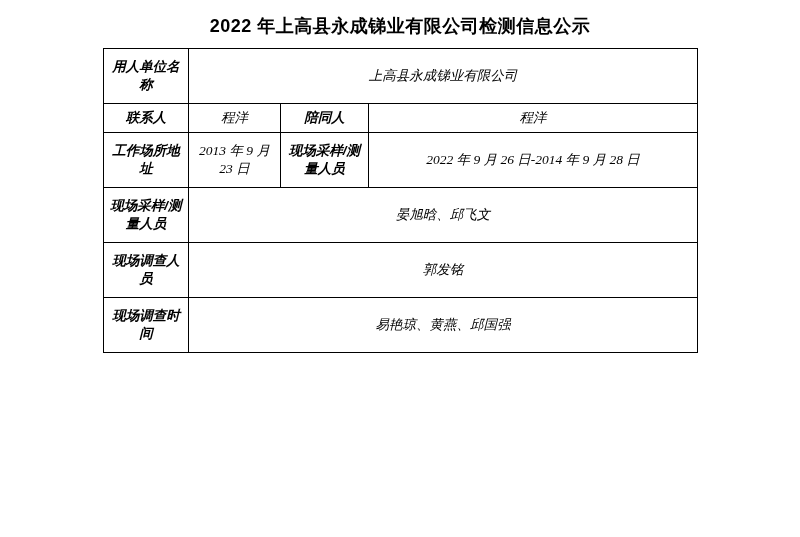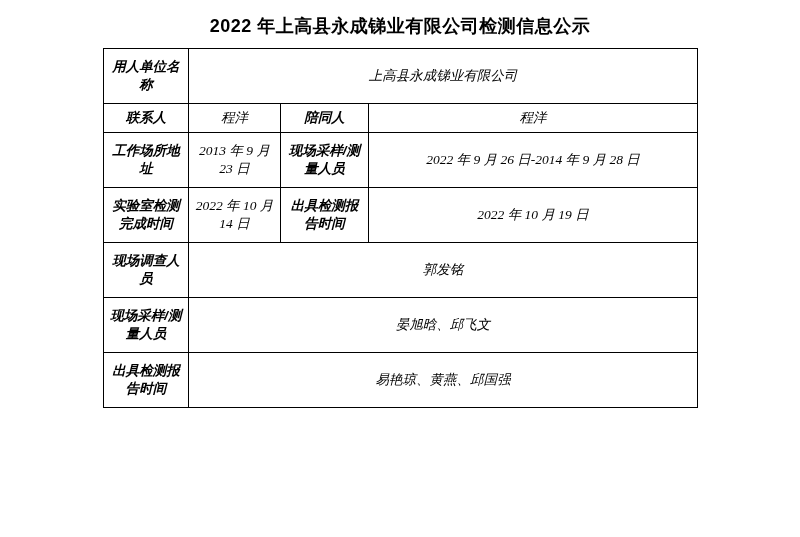--- a/index.html
+++ b/index.html
@@ -97,34 +97,28 @@
           <td class="label">陪同人</td>
           <td class="value">程洋</td>
         </tr>
         <tr>
           <td class="label tall">工作场所地址</td>
           <td class="value tall">2013 年 9 月 23 日</td>
           <td class="label tall">现场采样/测量人员</td>
           <td class="value tall">2022 年 9 月 26 日-2014 年 9 月 28 日</td>
         </tr>
         <tr>
-          <td class="label tall">实验室检测完成时间</td>
-          <td class="value tall">2022 年 10 月 14 日</td>
-          <td class="label tall">出具检测报告时间</td>
-          <td class="value tall">2022 年 10 月 19 日</td>
+          <td class="label tall">现场采样/测量人员</td>
+          <td class="value tall" colspan="3">晏旭晗、邱飞文</td>
         </tr>
         <tr>
           <td class="label tall">现场调查人员</td>
           <td class="value tall" colspan="3">郭发铭</td>
         </tr>
         <tr>
-          <td class="label tall">现场采样/测量人员</td>
-          <td class="value tall" colspan="3">晏旭晗、邱飞文</td>
-        </tr>
-        <tr>
-          <td class="label tall">出具检测报告时间</td>
+          <td class="label tall">现场调查时间</td>
           <td class="value tall" colspan="3">易艳琼、黄燕、邱国强</td>
         </tr>
       </tbody>
     </table>
   </div>
 
 </div>
 
 </body></html>

